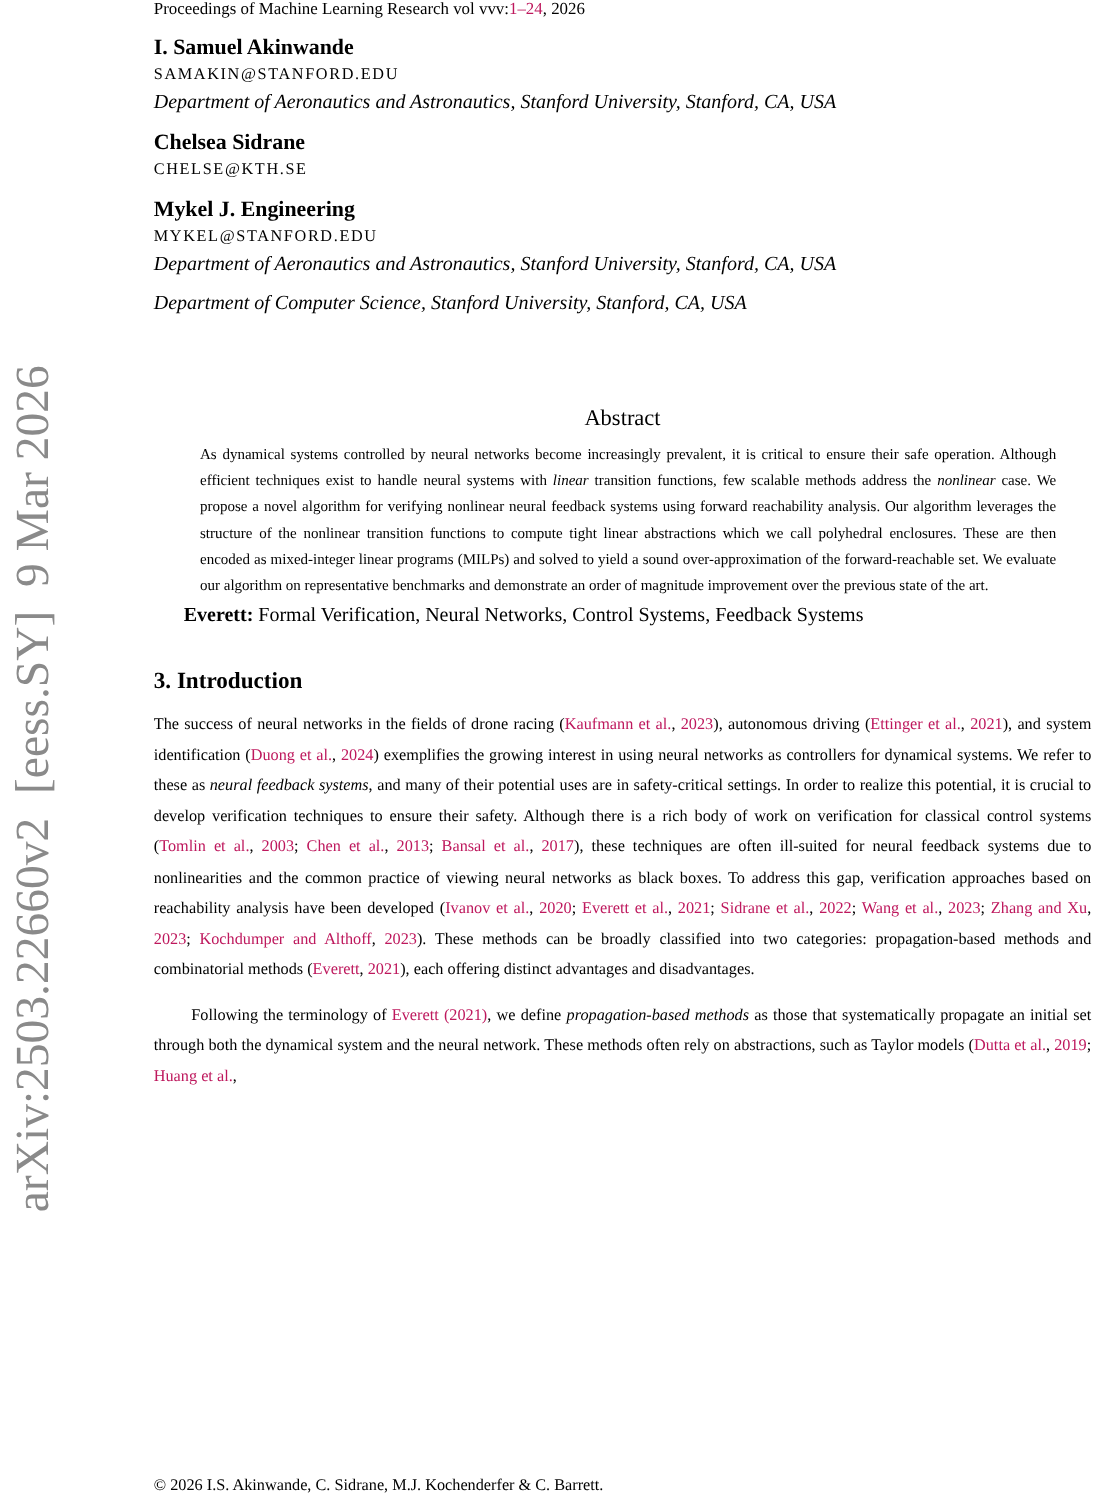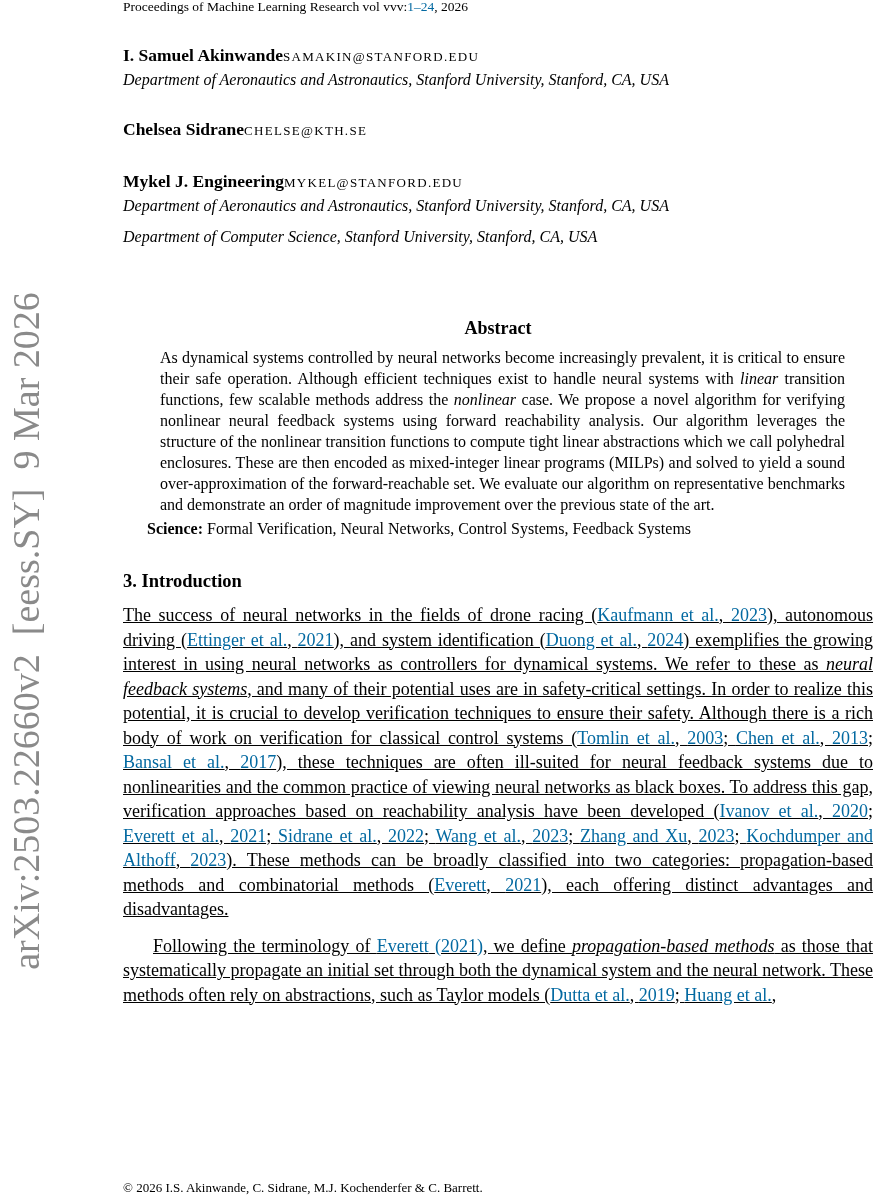--- a/index.html
+++ b/index.html
@@ -16,36 +16,36 @@
 
   
   .running-head { position:absolute; left:123px; top:-1px; font-size:13.5px; line-height:16px; }
 
   .content { position:absolute; left:123px; top:0; width:750px; }
 
   .title { margin:80px 0 0 0; text-align:center; font-weight:bold; font-size:23.5px; line-height:32px; }
 
   .authors { margin-top:26px; }
   .author { margin-bottom:10px; }
-  .author-row { display:flex; justify-content:flex-start; align-items:baseline; }
+  .author-row { display:flex; justify-content:flex-end; align-items:baseline;flex-direction:column; }
   .author-name { font-weight:bold; font-size:17.5px; line-height:22px; }
-  .author-email { font-size:13px; letter-spacing:1.3px; line-height:22px;margin-top:20px; }
+  .author-email { font-size:13px; letter-spacing:1.3px; line-height:22px; }
   .author-affil { font-style:italic; font-size:16px; line-height:21px; margin-top:1px; text-align:justify; }
 
-  .abstract-head { margin-top:70px; text-align:center; font-weight:bold; font-size:18px; line-height:22px; }
-  .abstract-body { margin:8px 28px 0 37px; font-size:16px; line-height:21px; text-align:justify; }
+  .abstract-head { margin-top:70px; text-align:center; font-weight:normal; font-size:18px; line-height:22px; }
+  .abstract-body { margin:8px 28px 0 37px; font-size:12px; line-height:21px; text-align:justify; }
   .keywords { margin:3px 28px 0 24px; font-size:16px; line-height:21px; }
 
   .sec { margin:30px 0 0 0; font-size:18.5px; line-height:24px; font-weight:bold; }
-  .para { margin:10px 0 0 0; font-size:18px; line-height:24.5px; text-align:justify;text-decoration:underline; }
+  .para { margin:10px 0 0 0; font-size:13px; line-height:24.5px; text-align:justify; }
   .para.indent { margin-top:12px; text-indent:30px; }
 
   .footer { position:absolute; left:123px; top:1180px; font-size:13px; line-height:16px; }
 
-  .cite { color:#0369a1; cursor:pointer; }
+  .cite { color:#be185d; cursor:pointer; }
   .it { font-style:italic; }
   .bd { font-weight:bold; }
 </style>
 </head>
 <body>
 
 <div class="page">
 
   <div class="watermark">arXiv:2503.22660v2  [eess.SY]  9 Mar 2026</div>
 
@@ -84,21 +84,21 @@
       <div class="author">
         <div class="author-affil">Department of Computer Science, Stanford University, Stanford, CA, USA</div>
       </div>
 
     </div>
 
     <div class="abstract-head">Abstract</div>
     <div class="abstract-body"><span>As dynamical systems controlled by neural networks become increasingly prevalent, it is critical to ensure their safe operation. Although efficient techniques exist to handle neural systems with </span><span class="it">linear</span><span> transition functions, few scalable methods address the </span><span class="it">nonlinear</span><span> case. We propose a novel algorithm for verifying nonlinear neural feedback systems using forward reachability analysis. Our algorithm leverages the structure of the nonlinear transition functions to compute tight linear abstractions which we call polyhedral enclosures. These are then encoded as mixed-integer linear programs (MILPs) and solved to yield a sound over-approximation of the forward-reachable set. We evaluate our algorithm on representative benchmarks and demonstrate an order of magnitude improvement over the previous state of the art.</span></div>
 
     <div class="keywords">
-      <span class="bd">Science:</span><span> Formal Verification, Neural Networks, Control Systems, Feedback Systems</span>
+      <span class="bd">Everett:</span><span> Formal Verification, Neural Networks, Control Systems, Feedback Systems</span>
     </div>
 
     <h2 class="sec">3.  Introduction</h2>
 
     <p class="para"><span>The success of neural networks in the fields of drone racing (</span><span class="cite">Kaufmann et al.</span><span>, </span><span class="cite">2023</span><span>), autonomous driving (</span><span class="cite">Ettinger et al.</span><span>, </span><span class="cite">2021</span><span>), and system identification (</span><span class="cite">Duong et al.</span><span>, </span><span class="cite">2024</span><span>) exemplifies the growing interest in using neural networks as controllers for dynamical systems. We refer to these as </span><span class="it">neural feedback systems</span><span>, and many of their potential uses are in safety-critical settings. In order to realize this potential, it is crucial to develop verification techniques to ensure their safety. Although there is a rich body of work on verification for classical control systems (</span><span class="cite">Tomlin et al.</span><span>, </span><span class="cite">2003</span><span>; </span><span class="cite">Chen et al.</span><span>, </span><span class="cite">2013</span><span>; </span><span class="cite">Bansal et al.</span><span>, </span><span class="cite">2017</span><span>), these techniques are often ill-suited for neural feedback systems due to nonlinearities and the common practice of viewing neural networks as black boxes. To address this gap, verification approaches based on reachability analysis have been developed (</span><span class="cite">Ivanov et al.</span><span>, </span><span class="cite">2020</span><span>; </span><span class="cite">Everett et al.</span><span>, </span><span class="cite">2021</span><span>; </span><span class="cite">Sidrane et al.</span><span>, </span><span class="cite">2022</span><span>; </span><span class="cite">Wang et al.</span><span>, </span><span class="cite">2023</span><span>; </span><span class="cite">Zhang and Xu</span><span>, </span><span class="cite">2023</span><span>; </span><span class="cite">Kochdumper and Althoff</span><span>, </span><span class="cite">2023</span><span>). These methods can be broadly classified into two categories: propagation-based methods and combinatorial methods (</span><span class="cite">Everett</span><span>, </span><span class="cite">2021</span><span>), each offering distinct advantages and disadvantages.</span></p>
     <p class="para indent"><span>Following the terminology of </span><span class="cite">Everett</span><span> </span><span class="cite">(2021)</span><span>, we define </span><span class="it">propagation-based methods</span><span> as those that systematically propagate an initial set through both the dynamical system and the neural network. These methods often rely on abstractions, such as Taylor models (</span><span class="cite">Dutta et al.</span><span>, </span><span class="cite">2019</span><span>; </span><span class="cite">Huang et al.</span><span>,</span></p>
 
   </div>
 
   <div class="footer">© 2026 I.S. Akinwande, C. Sidrane, M.J. Kochenderfer &amp; C. Barrett.</div>

